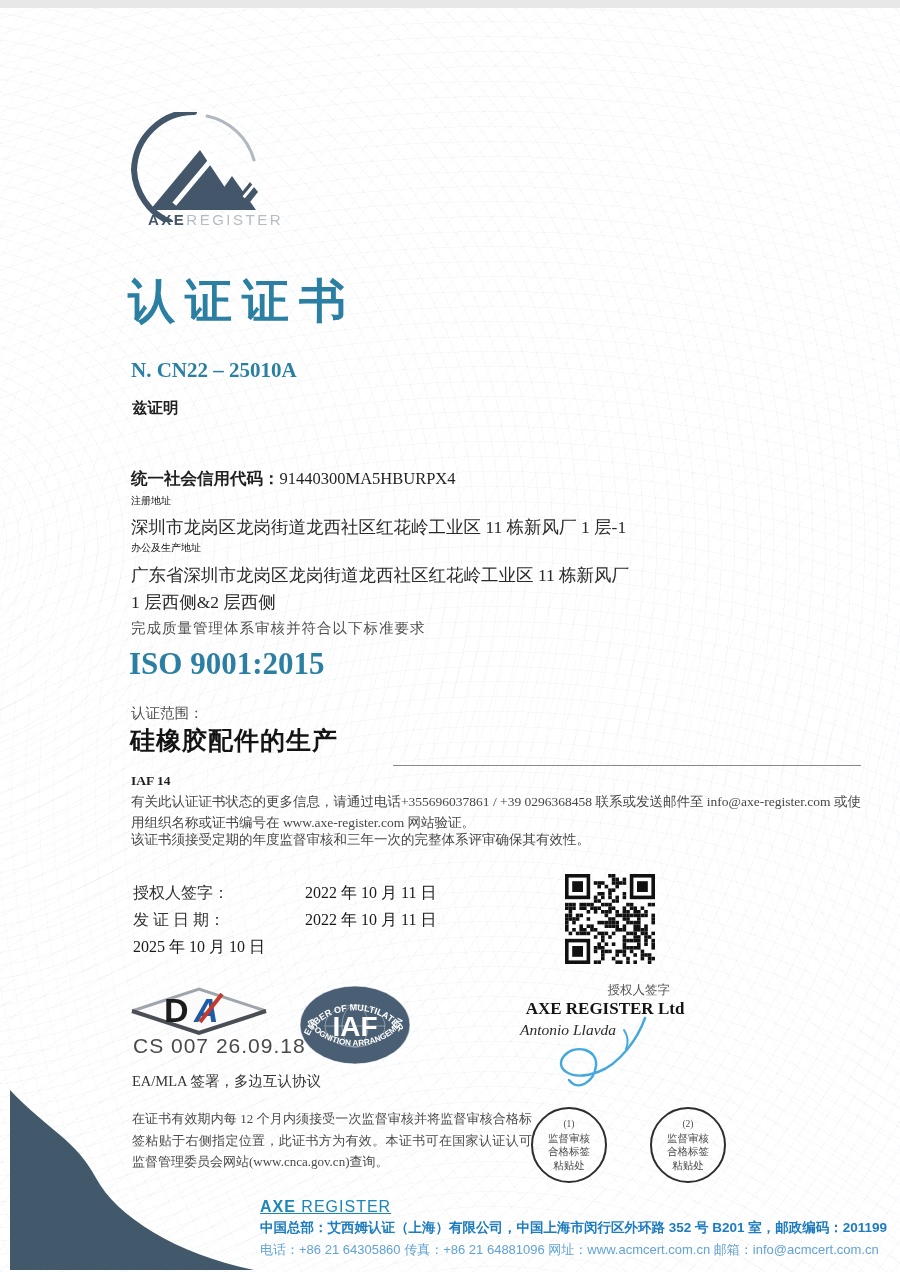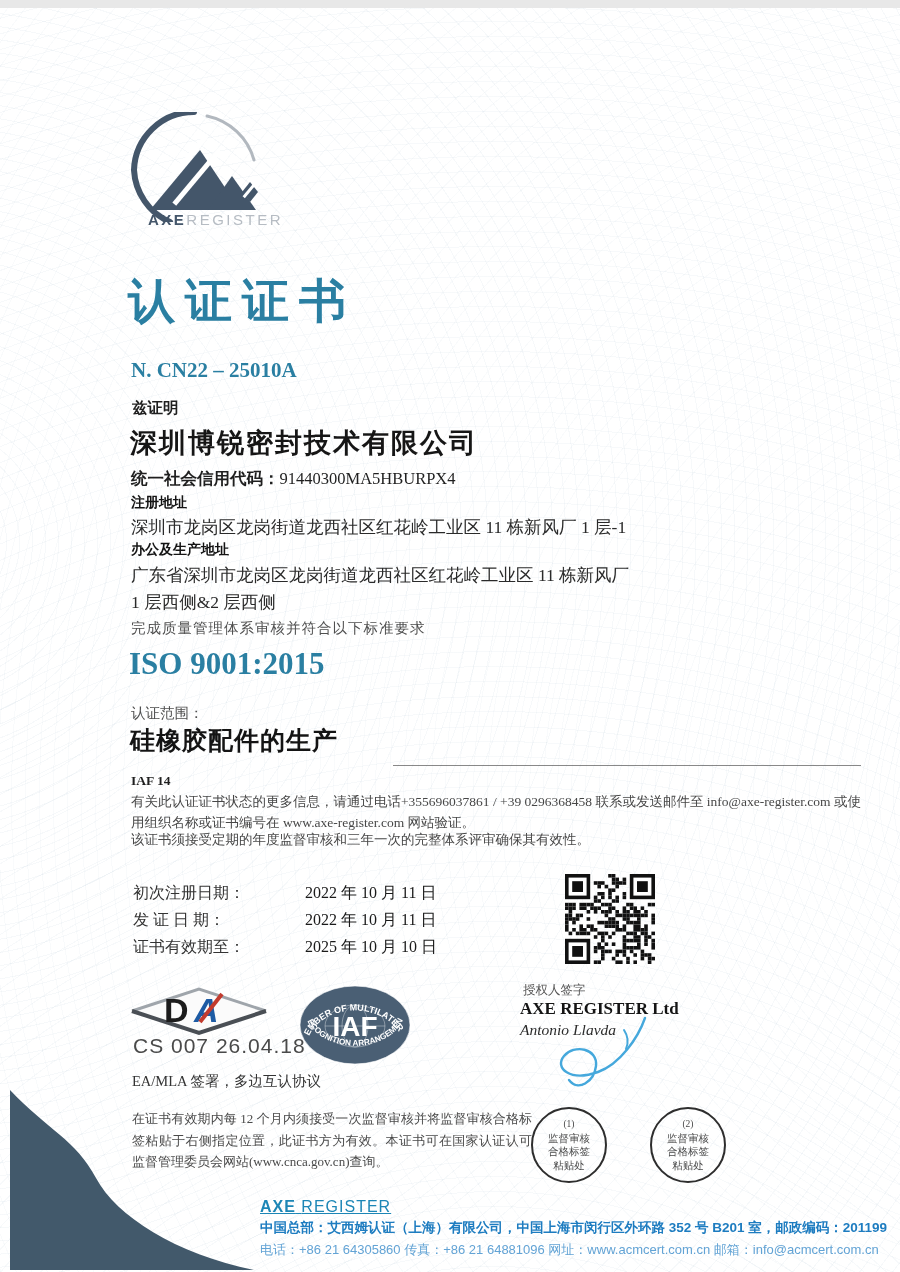--- a/index.html
+++ b/index.html
@@ -18,21 +18,21 @@
   .logo-text{left:148px;top:203px;font-family:"Liberation Sans","DejaVu Sans",sans-serif;font-size:15px;letter-spacing:2.5px;}
   .logo-text .b{font-weight:bold;color:var(--slate);}
   .logo-text .l{color:#b6bcc3;}
   
   .title{left:128px;top:262px;font-size:47px;font-weight:bold;color:var(--teal);letter-spacing:10px;}
   .cert-no{left:131px;top:350px;font-size:21px;font-weight:bold;color:var(--teal);}
   .statement{left:132px;top:390px;font-size:15.5px;font-weight:600;text-align:center;}
   .company{left:130px;top:417px;font-size:27px;font-weight:bold;letter-spacing:2px;color:#161616;}
   .code-line{left:131px;top:460px;font-size:16.5px;}
   .code-line .lbl{font-weight:bold;}
-  .addr-label{font-size:14px;font-weight:bold;color:#141414;}
+  .addr-label{font-size:10px;font-weight:normal;color:#141414;}
   .addr{font-size:17.5px;color:#2a2a2a;}
   .reg-label{left:131px;top:486px;}
   .addr1{left:131px;top:507px;}
   .office-label{left:131px;top:533px;}
   .addr2a{left:131px;top:555px;}
   .addr2b{left:131px;top:582px;}
   .audit{left:131px;top:611px;font-size:14.5px;color:#4f4f4f;letter-spacing:1px;}
   .standard{left:129px;top:638px;font-size:31px;font-weight:bold;color:var(--teal);}
   .scope-label{left:131px;top:696px;font-size:14.5px;color:#4f4f4f;font-family:Liberation Mono, monospace;}
   .scope{left:130px;top:716px;font-size:25px;font-weight:bold;color:#141414;letter-spacing:1px;}
@@ -41,22 +41,22 @@
   .info{left:131px;top:783px;width:742px;font-size:13.5px;line-height:21px;color:#474747;}
   .validity{left:131px;top:823px;width:742px;font-size:13.5px;color:#474747;}
   
   .dates{left:133px;top:871px;font-size:16px;}
   .date-row{display:flex;line-height:27px;}
   .date-row .dl{width:172px;color:#333;}
   .date-row .dv{color:#1a1a1a;}
   
   .qr{left:565px;top:866px;}
   
-  .sign-label{left:523px;top:974px;width:130px;text-align:left;font-size:12.5px;color:#555;}
-  .sign-company{left:520px;top:991px;width:170px;text-align:left;font-size:17px;font-weight:bold;color:#141414;}
+  .sign-label{left:540px;top:974px;width:130px;text-align:right;font-size:12.5px;color:#555;}
+  .sign-company{left:520px;top:991px;width:170px;text-align:center;font-size:17px;font-weight:bold;color:#141414;}
   .sign-name{left:520px;top:1013px;width:160px;text-align:left;font-size:15.5px;font-style:italic;color:#2b2b2b;}
   .signature{left:548px;top:1006px;}
   
   .da-logo{left:130px;top:978px;}
   .da-code{left:133px;top:1026px;font-family:"Liberation Sans","DejaVu Sans",sans-serif;font-size:21px;color:#4a4a4a;letter-spacing:1px;}
   .iaf-oval{left:298px;top:976px;}
   .ea-mla{left:132px;top:1064px;font-size:14.5px;color:#333;}
   .notice{left:132px;top:1100px;width:400px;font-size:13px;line-height:21.5px;text-align:justify;color:#4a4a4a;}
   
   .sticker{width:72px;height:72px;border:2px solid #2e2e2e;border-radius:50%;
@@ -89,21 +89,20 @@
     <polygon points="138,70 146,80 138,90 130,80" fill="#44566a"></polygon>
     <rect x="130" y="77" width="16" height="3" fill="#ffffff" transform="rotate(-50 138 80)"></rect>
   </svg>
   <div class="abs logo-text">
     <span class="b">AXE</span><span class="l">REGISTER</span>
   </div>
 
   <div class="abs title">认证证书</div>
   <div class="abs cert-no">N. CN22 – 25010A</div>
   <div class="abs statement">兹证明</div>
-  <div class="abs company">深圳博锐密封技术有限公司</div>
 
   <div class="abs code-line">
     <span class="lbl">统一社会信用代码：</span><span>91440300MA5HBURPX4</span>
   </div>
 
   <div class="abs addr-label reg-label">注册地址</div>
   <div class="abs addr addr1">深圳市龙岗区龙岗街道龙西社区红花岭工业区 11 栋新风厂 1 层-1</div>
   <div class="abs addr-label office-label">办公及生产地址</div>
   <div class="abs addr addr2a">广东省深圳市龙岗区龙岗街道龙西社区红花岭工业区 11 栋新风厂</div>
   <div class="abs addr addr2b">1 层西侧&amp;2 层西侧</div>
@@ -112,29 +111,28 @@
   <div class="abs standard">ISO 9001:2015</div>
   <div class="abs scope-label">认证范围：</div>
   <div class="abs scope">硅橡胶配件的生产</div>
   <div class="abs scope-rule"></div>
   <div class="abs iaf-code">IAF 14</div>
   <div class="abs info">有关此认证证书状态的更多信息，请通过电话+355696037861 / +39 0296368458 联系或发送邮件至 info@axe-register.com 或使用组织名称或证书编号在 www.axe-register.com 网站验证。</div>
   <div class="abs validity">该证书须接受定期的年度监督审核和三年一次的完整体系评审确保其有效性。</div>
 
   <div class="abs dates">
     <div class="date-row">
-      <span class="dl">初次注册日期：</span>
+      <span class="dl">授权人签字：</span>
       <span class="dv">2022 年 10 月 11 日</span>
     </div>
     <div class="date-row">
       <span class="dl">发 证 日 期：</span>
       <span class="dv">2022 年 10 月 11 日</span>
     </div>
     <div class="date-row">
-      <span class="dl">证书有效期至：</span>
       <span class="dv">2025 年 10 月 10 日</span>
     </div>
   </div>
 
   <svg id="qr" class="abs qr" width="90" height="90" viewBox="0 0 90 90">
       <rect x="43.20" y="0.00" width="3.60" height="3.60" fill="#111"></rect>
       <rect x="46.80" y="0.00" width="3.60" height="3.60" fill="#111"></rect>
       <rect x="46.80" y="3.60" width="3.60" height="3.60" fill="#111"></rect>
       <rect x="50.40" y="3.60" width="3.60" height="3.60" fill="#111"></rect>
       <rect x="57.60" y="3.60" width="3.60" height="3.60" fill="#111"></rect>
@@ -363,21 +361,21 @@
   </svg>
 
   <svg class="abs da-logo" width="138" height="50" viewBox="0 0 138 50">
     <polygon points="2,25 69,3 136,25 69,47" fill="#fbfbfb"></polygon>
     <path d="M2,25 L69,3 L136,25" fill="none" stroke="#9fa5ab" stroke-width="3"></path>
     <path d="M2,25 L69,47 L136,25" fill="none" stroke="#4a4f55" stroke-width="4"></path>
     <text x="34" y="36" font-family="Liberation Sans, sans-serif" font-size="34" font-weight="bold" fill="#1c1c1c">D</text>
     <text x="64" y="36" font-family="Liberation Sans, sans-serif" font-size="34" font-weight="bold" font-style="italic" fill="#1d5ba4">A</text>
     <path d="M92,8 L70,36" stroke="#c23b2e" stroke-width="4"></path>
   </svg>
-  <div class="abs da-code">CS 007 26.04.18</div>
+  <div class="abs da-code">CS 007 26.09.18</div>
 
   <svg class="abs iaf-oval" width="114" height="82" viewBox="0 0 114 82">
     <defs>
       <path id="iafTop" d="M12,50 A48,36 0 0 1 102,50"></path>
       <path id="iafBot" d="M10,38 A50,36 0 0 0 104,38"></path>
     </defs>
     <ellipse cx="57" cy="41" rx="55" ry="39" fill="#4a5f74"></ellipse>
     <ellipse cx="57" cy="41" rx="55" ry="39" fill="none" stroke="#ffffff" stroke-width="1" opacity="0.6"></ellipse>
     <ellipse cx="57" cy="42" rx="30" ry="21" fill="none" stroke="#ffffff" stroke-width="0.8" opacity="0.45"></ellipse>
     <ellipse cx="57" cy="42" rx="13" ry="21" fill="none" stroke="#ffffff" stroke-width="0.8" opacity="0.45"></ellipse>

